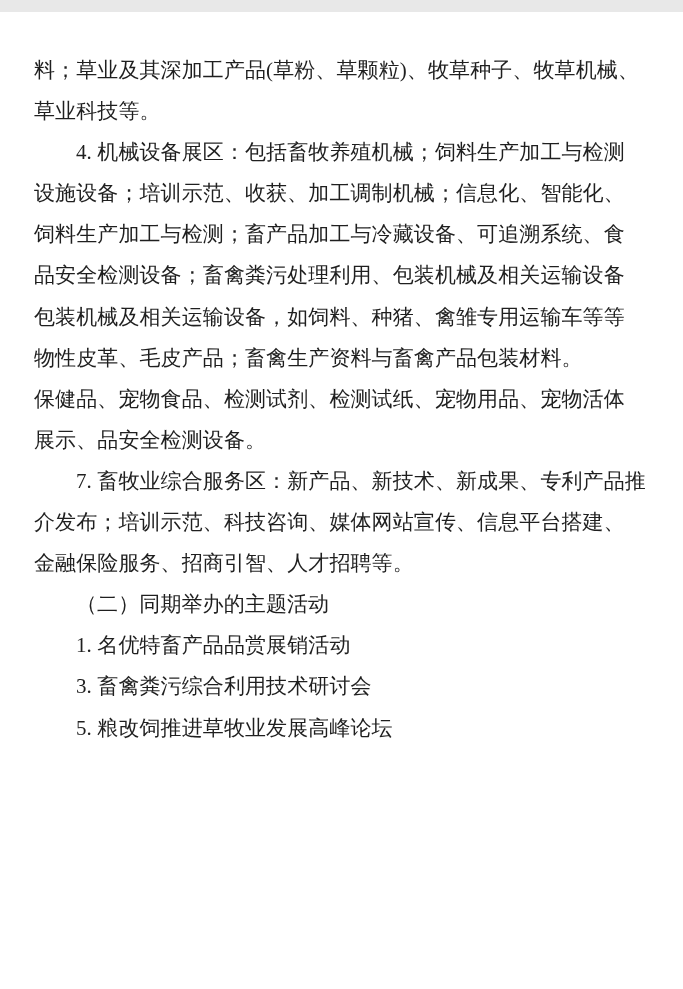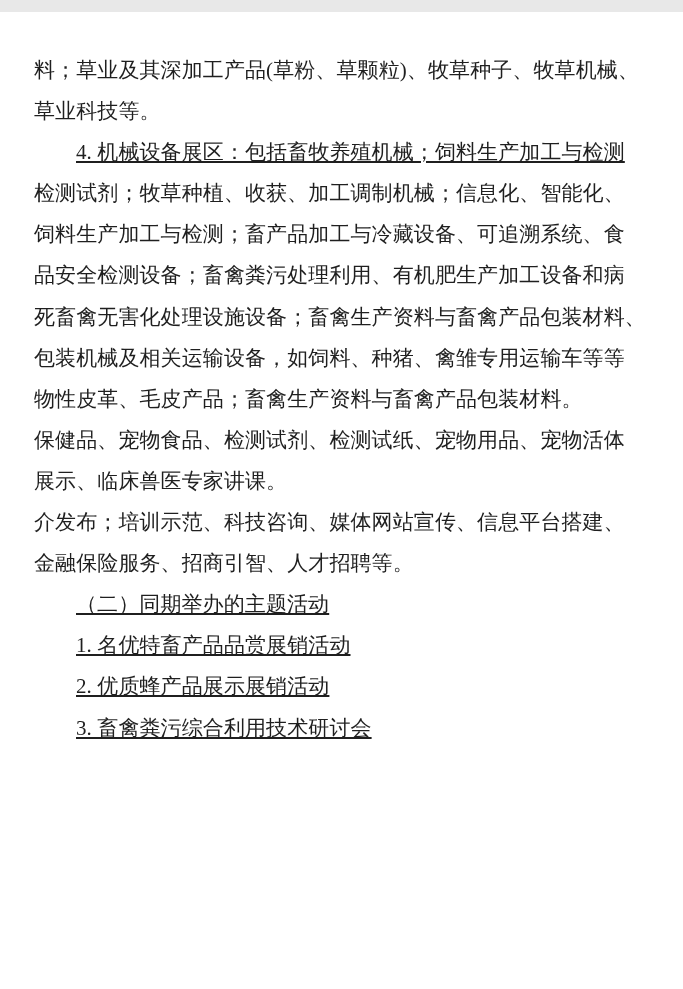--- a/index.html
+++ b/index.html
@@ -24,39 +24,38 @@
     color: #1f1f1f;
     letter-spacing: 0.1px;
   }
   .line {
     white-space: pre;
     height: 41.1px;
     overflow: visible;
   }
   .line.indented {
     text-indent: 2em;
-    text-decoration: underline;
   }
 </style>
 </head>
 <body>
 
 <div class="page">
   <div class="doc-body">
       <div class="line">料；草业及其深加工产品(草粉、草颗粒)、牧草种子、牧草机械、</div>
       <div class="line">草业科技等。</div>
       <div class="line indented">4. 机械设备展区：包括畜牧养殖机械；饲料生产加工与检测</div>
-      <div class="line">检测试剂；牧草种植、收获、加工调制机械；信息化、智能化、</div>
+      <div class="line">设施设备；培训示范、收获、加工调制机械；信息化、智能化、</div>
       <div class="line">饲料生产加工与检测；畜产品加工与冷藏设备、可追溯系统、食</div>
-      <div class="line">品安全检测设备；畜禽粪污处理利用、有机肥生产加工设备和病</div>
-      <div class="line">死畜禽无害化处理设施设备；畜禽生产资料与畜禽产品包装材料、</div>
+      <div class="line">品安全检测设备；畜禽粪污处理利用、包装机械及相关运输设备</div>
       <div class="line">包装机械及相关运输设备，如饲料、种猪、禽雏专用运输车等等</div>
       <div class="line">物性皮革、毛皮产品；畜禽生产资料与畜禽产品包装材料。</div>
       <div class="line">保健品、宠物食品、检测试剂、检测试纸、宠物用品、宠物活体</div>
-      <div class="line">展示、临床兽医专家讲课。</div>
+      <div class="line">展示、品安全检测设备。</div>
+      <div class="line indented">7. 畜牧业综合服务区：新产品、新技术、新成果、专利产品推</div>
       <div class="line">介发布；培训示范、科技咨询、媒体网站宣传、信息平台搭建、</div>
       <div class="line">金融保险服务、招商引智、人才招聘等。</div>
       <div class="line indented">（二）同期举办的主题活动</div>
       <div class="line indented">1. 名优特畜产品品赏展销活动</div>
-      <div class="line indented">2. 优质蜂产品展示展销活动</div>
       <div class="line indented">3. 畜禽粪污综合利用技术研讨会</div>
+      <div class="line indented">5. 粮改饲推进草牧业发展高峰论坛</div>
     </div>
 </div>
 
 </body></html>

